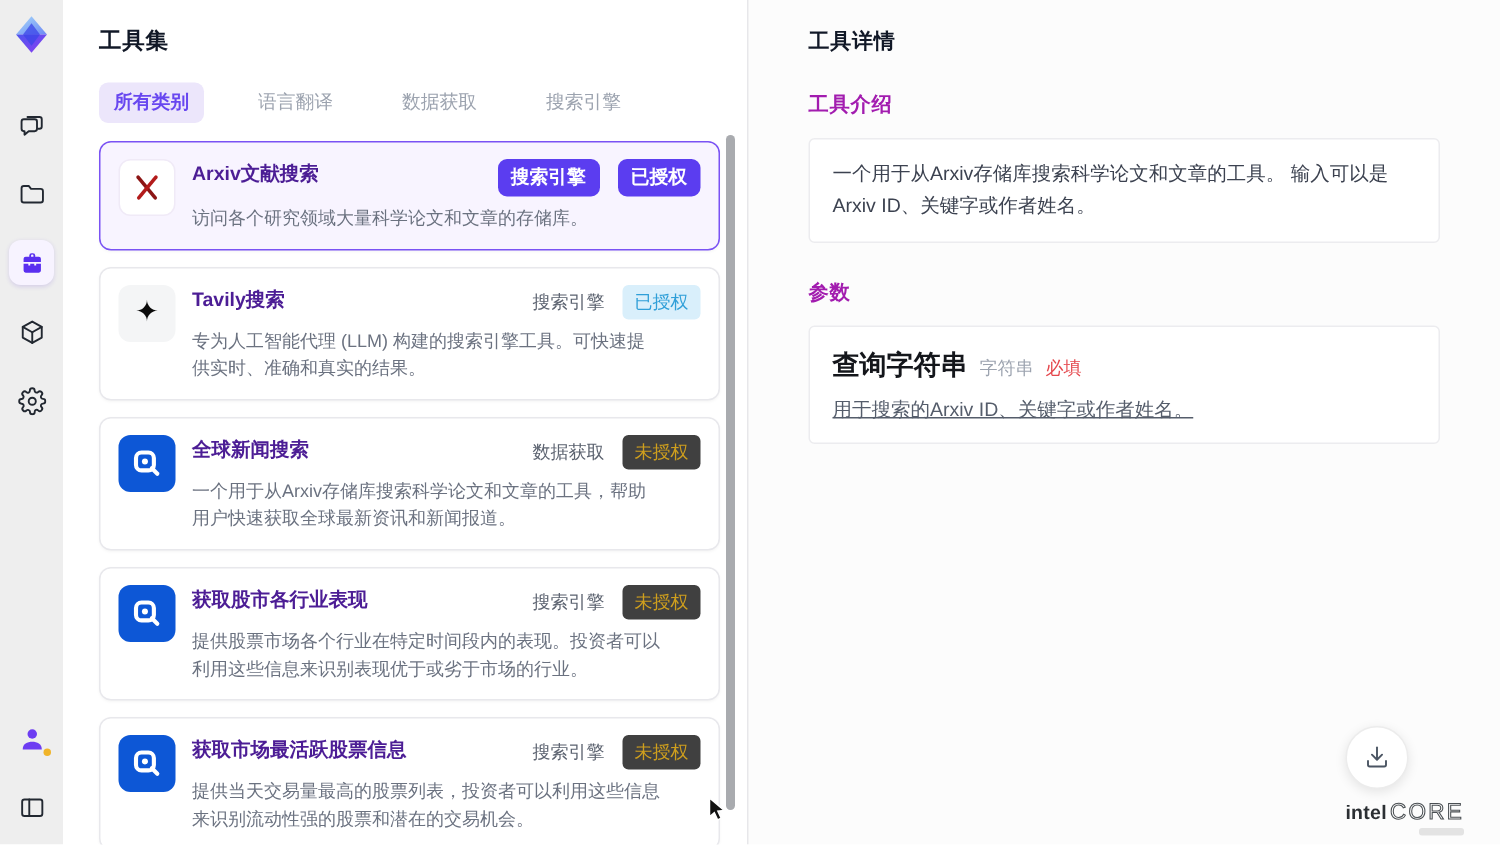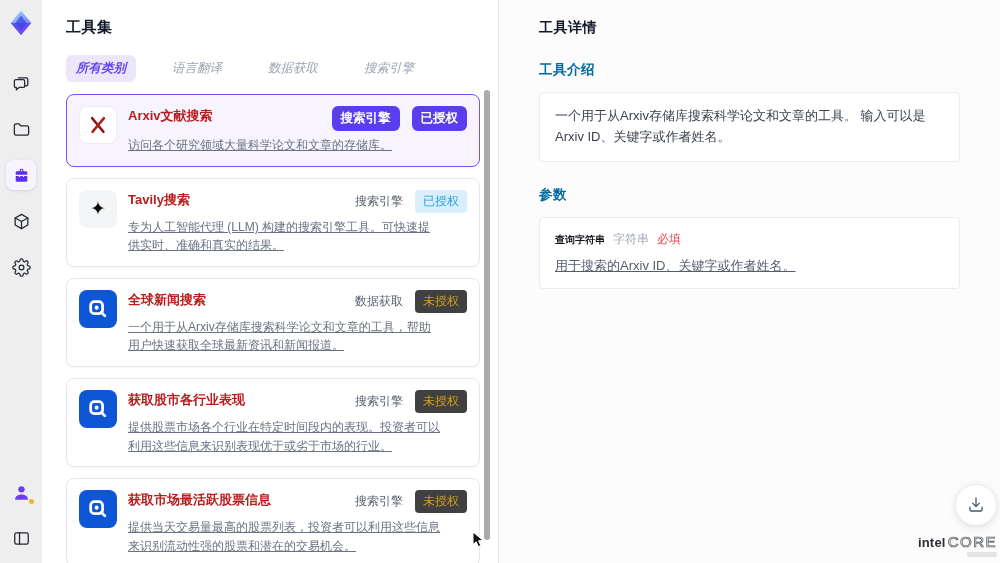--- a/index.html
+++ b/index.html
@@ -19,66 +19,66 @@
   .rail-btn.active svg { stroke:none; fill:#5a2ff0; }
   .rail-spacer { flex:1; }
   .rail-btn.user svg { stroke:none; fill:#6d3df2; }
   .status-dot { position:absolute; right:2px; bottom:3px; width:5px; height:5px;
     border-radius:50%; background:#f0b429; }
 
   
   .list-pane { width:456px; padding:18px 0 0 24px; position:relative; background:#fff; flex-shrink:0; }
   .page-title { font-size:15px; font-weight:bold; color:#111827; letter-spacing:.5px; }
   .tabs { display:flex; align-items:center; gap:26px; margin-top:18px; margin-bottom:12px; }
-  .tab { font-size:12.5px; color:#9ca3af; cursor:pointer; padding:5px 10px; border-radius:6px;font-style:italic; }
+  .tab { font-size:12.5px; color:#9ca3af; cursor:pointer; padding:5px 10px; border-radius:6px; }
   .tab.active { background:#ece6fb; color:#6847f0; font-weight:bold; }
 
   .tool-list { width:414px; }
   .tool-card { display:flex; gap:11px; background:#fff; border:1px solid #e8e8ec;
     border-radius:8px; padding:11px 12px; margin-bottom:11px;
     box-shadow:0 1px 2px rgba(0,0,0,.04); cursor:pointer; }
   .tool-card.selected { border:1.5px solid #7a52f4; background:#f8f4ff; }
   .tool-icon { width:38px; height:38px; border-radius:8px; flex-shrink:0; display:flex;
     align-items:center; justify-content:center; overflow:hidden; }
   .tile-white { background:#ffffff; border:1px solid #f0eaf7; }
   .tile-blue { background:#0d57d6; }
   .tile-star { background:#f4f5f6; font-size:19px; color:#0b0b0b; }
   .tool-body { flex:1; min-width:0; }
   .tool-top { display:flex; align-items:flex-start; }
-  .tool-name { font-size:13px; font-weight:bold; color:#b91c1c; flex:1; padding-top:1px; }
+  .tool-name { font-size:13px; font-weight:bold; color:#4c1d95; flex:1; padding-top:1px; }
   .tool-tags { display:flex; align-items:center; gap:12px; flex-shrink:0; }
   .tool-cat { font-size:12px; color:#5c6370; }
   .tool-status { font-size:12px; padding:3px 8px; border-radius:4px; }
   .st-auth { background:#d9effb; color:#2f9fd8; }
   .st-unauth { background:#404040; color:#cf9f1d; }
   .tool-card.selected .tool-cat,
   .tool-card.selected .tool-status { background:#5b3df0; color:#fff; font-size:12.5px;
     font-weight:bold; padding:4px 9px; border-radius:6px; }
-  .tool-desc { font-size:12px; color:#6b7280; line-height:1.55; margin-top:5px; padding-right:26px;text-decoration:underline; }
+  .tool-desc { font-size:12px; color:#6b7280; line-height:1.55; margin-top:5px; padding-right:26px; }
 
   
   .scrollbar { position:absolute; right:8px; top:90px; width:6px; height:450px;
     background:#a9abaf; border-radius:3px; }
 
   
   .details-pane { flex:1; background:#fcfcfc; border-left:1px solid #e7e7ea; padding:19px 40px; }
   .details-title { font-size:14px; font-weight:bold; color:#111827; letter-spacing:.5px; }
-  .section-heading { font-size:13.5px; font-weight:bold; color:#0369a1; margin-top:24px; letter-spacing:.5px; }
+  .section-heading { font-size:13.5px; font-weight:bold; color:#a21caf; margin-top:24px; letter-spacing:.5px; }
   .detail-card { background:#fff; border:1px solid #ececef; border-radius:4px;
     padding:13px 15px; margin-top:13px; }
   .intro-text { font-size:13px; color:#3c4250; line-height:1.6; }
   .param-head { display:flex; align-items:baseline; gap:8px; }
-  .param-name { font-size:10px; font-weight:bold; color:#14161b; }
+  .param-name { font-size:18px; font-weight:bold; color:#14161b; }
   .param-type { font-size:12px; color:#9ca3af; }
   .param-required { font-size:12px; color:#e5484d; }
   .param-desc { font-size:13px; color:#555d6b; margin-top:9px;text-decoration:underline; }
 
   
-  .fab-cluster { position:absolute; right:3px; bottom:6px; display:flex;
-    flex-direction:column; align-items:flex-end; }
+  .fab-cluster { position:absolute; right:24px; bottom:6px; display:flex;
+    flex-direction:column; align-items:flex-start; }
   .download-btn { width:42px; height:42px; border-radius:50%; background:#fff;
     border:1px solid #ececec; box-shadow:0 2px 8px rgba(0,0,0,.10); display:flex;
     align-items:center; justify-content:center; cursor:pointer; }
   .download-btn svg { width:18px; height:18px; stroke:#4b5563; stroke-width:1.7;
     fill:none; stroke-linecap:round; stroke-linejoin:round; }
   .intel-logo { margin-top:7px; display:flex; align-items:baseline; gap:2px; white-space:nowrap; }
   .intel-word { font-size:13px; font-weight:bold; color:#2b2f33; letter-spacing:.2px; }
   .core-word { font-size:15px; color:#6e7478; letter-spacing:1.5px; font-weight:400; }
   @supports (-webkit-text-stroke:1px black) {
     .core-word { -webkit-text-stroke:.7px #4a4f53; color:transparent; }

